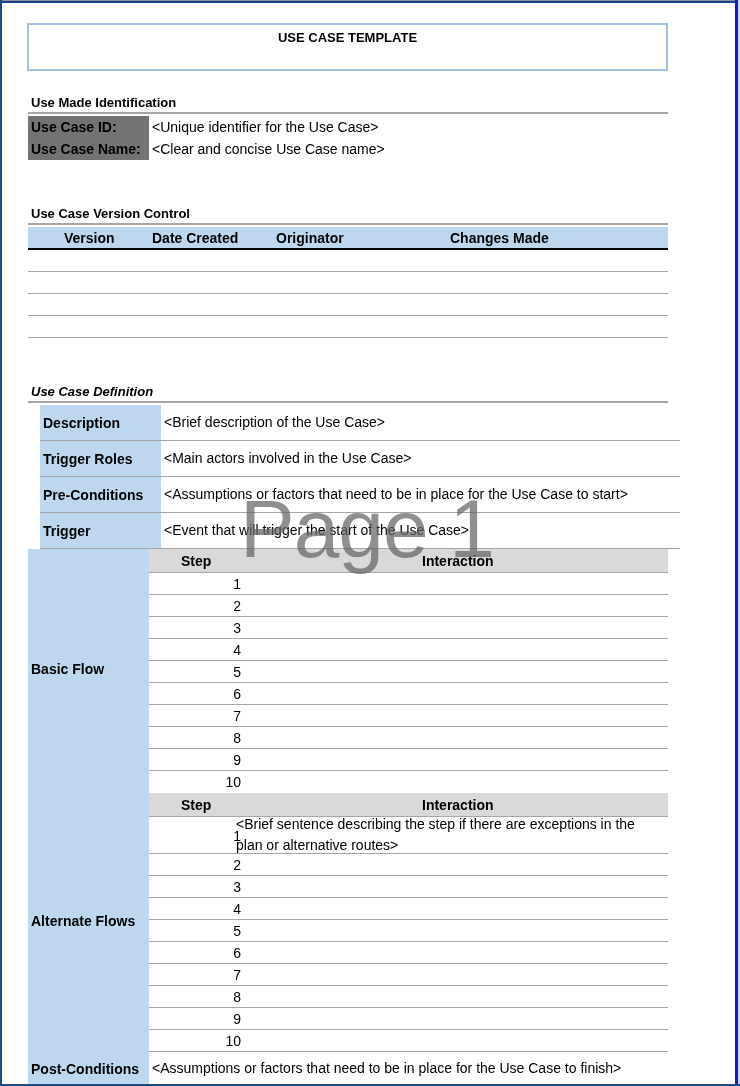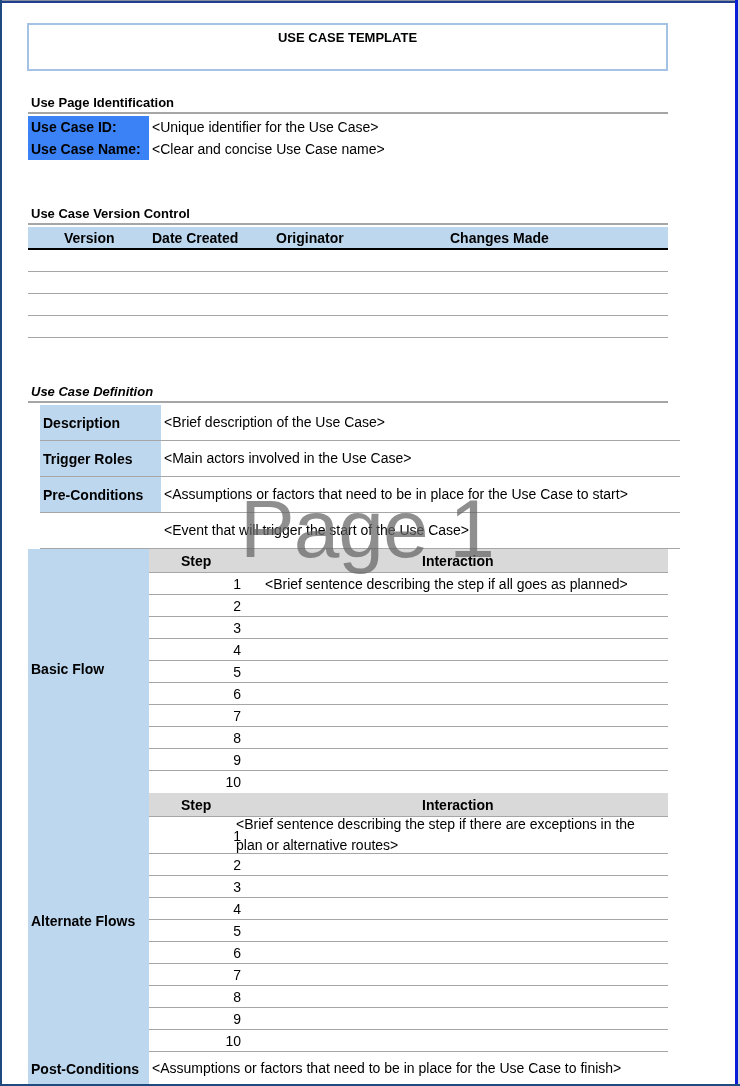--- a/index.html
+++ b/index.html
@@ -23,21 +23,21 @@
   .title-box .line1 { position: absolute; left: 0; right: 0; top: 5px; }
   .title-box .line2 { position: absolute; left: 0; right: 0; top: 27px; }
 
   .sec-heading {
     position: absolute; left: 0; width: 640px; height: 20px;
     font-weight: bold; font-size: 13px; padding-left: 3px; line-height: 18px;
     border-bottom: 2px solid #a6a6a6;
   }
 
   .id-row { position: absolute; left: 0; width: 640px; height: 22px; font-size: 14px; line-height: 22px; }
-  .id-label { position: absolute; left: 0; top: 0; width: 121px; height: 22px; background: #3b82f6; font-weight: bold; padding-left: 3px; }
+  .id-label { position: absolute; left: 0; top: 0; width: 121px; height: 22px; background: #737373; font-weight: bold; padding-left: 3px; }
   .id-value { position: absolute; left: 124px; top: 0; }
 
   .vc-header {
     position: absolute; left: 0; top: 227px; width: 640px; height: 23px;
     background: #bdd7ee; border-bottom: 2px solid #000; font-weight: bold; font-size: 14px; line-height: 22px;
   }
   .vc-header span { position: absolute; top: 0; }
   .vc-row { position: absolute; left: 0; width: 640px; height: 22px; border-bottom: 1px solid #a6a6a6; }
 
   .def-label {
@@ -84,21 +84,21 @@
 <div class="frame-right"></div>
 <div class="frame-right-outer"></div>
 <div class="frame-bottom"></div>
 
 <div class="sheet">
 
   <div class="title-box">
     <div class="line1">USE CASE TEMPLATE</div>
   </div>
 
-  <div class="sec-heading" style="top:94px;">Use Page Identification</div>
+  <div class="sec-heading" style="top:94px;">Use Made Identification</div>
   <div class="id-row" style="top:116px;">
     <div class="id-label">Use Case ID:</div>
     <div class="id-value">&lt;Unique identifier for the Use Case&gt;</div>
   </div>
   <div class="id-row" style="top:138px;">
     <div class="id-label">Use Case Name:</div>
     <div class="id-value">&lt;Clear and concise Use Case name&gt;</div>
   </div>
 
   <div class="sec-heading" style="top:205px;">Use Case Version Control</div>
@@ -121,33 +121,33 @@
   </div>
   <div class="def-row" style="top:441px;">
     <div class="def-label">Trigger Roles</div>
     <div class="def-value">&lt;Main actors involved in the Use Case&gt;</div>
   </div>
   <div class="def-row" style="top:477px;">
     <div class="def-label">Pre-Conditions</div>
     <div class="def-value">&lt;Assumptions or factors that need to be in place for the Use Case to start&gt;</div>
   </div>
   <div class="def-row" style="top:513px;">
+    <div class="def-label">Trigger</div>
     <div class="def-value">&lt;Event that will trigger the start of the Use Case&gt;</div>
   </div>
 
   <div class="flow-label" style="top:549px; height:244px;">
     <span style="top:112px;">Basic Flow</span>
   </div>
   <div class="step-header" style="top:549px;">
     <span class="h-step">Step</span>
     <span class="h-inter">Interaction</span>
   </div>
   <div class="step-row" style="top:573px;">
       <span class="num">1</span>
-      <span class="txt">&lt;Brief sentence describing the step if all goes as planned&gt;</span>
     </div>
   <div class="step-row" style="top:595px;">
       <span class="num">2</span>
       <span class="txt"></span>
     </div>
   <div class="step-row" style="top:617px;">
       <span class="num">3</span>
       <span class="txt"></span>
     </div>
   <div class="step-row" style="top:639px;">

